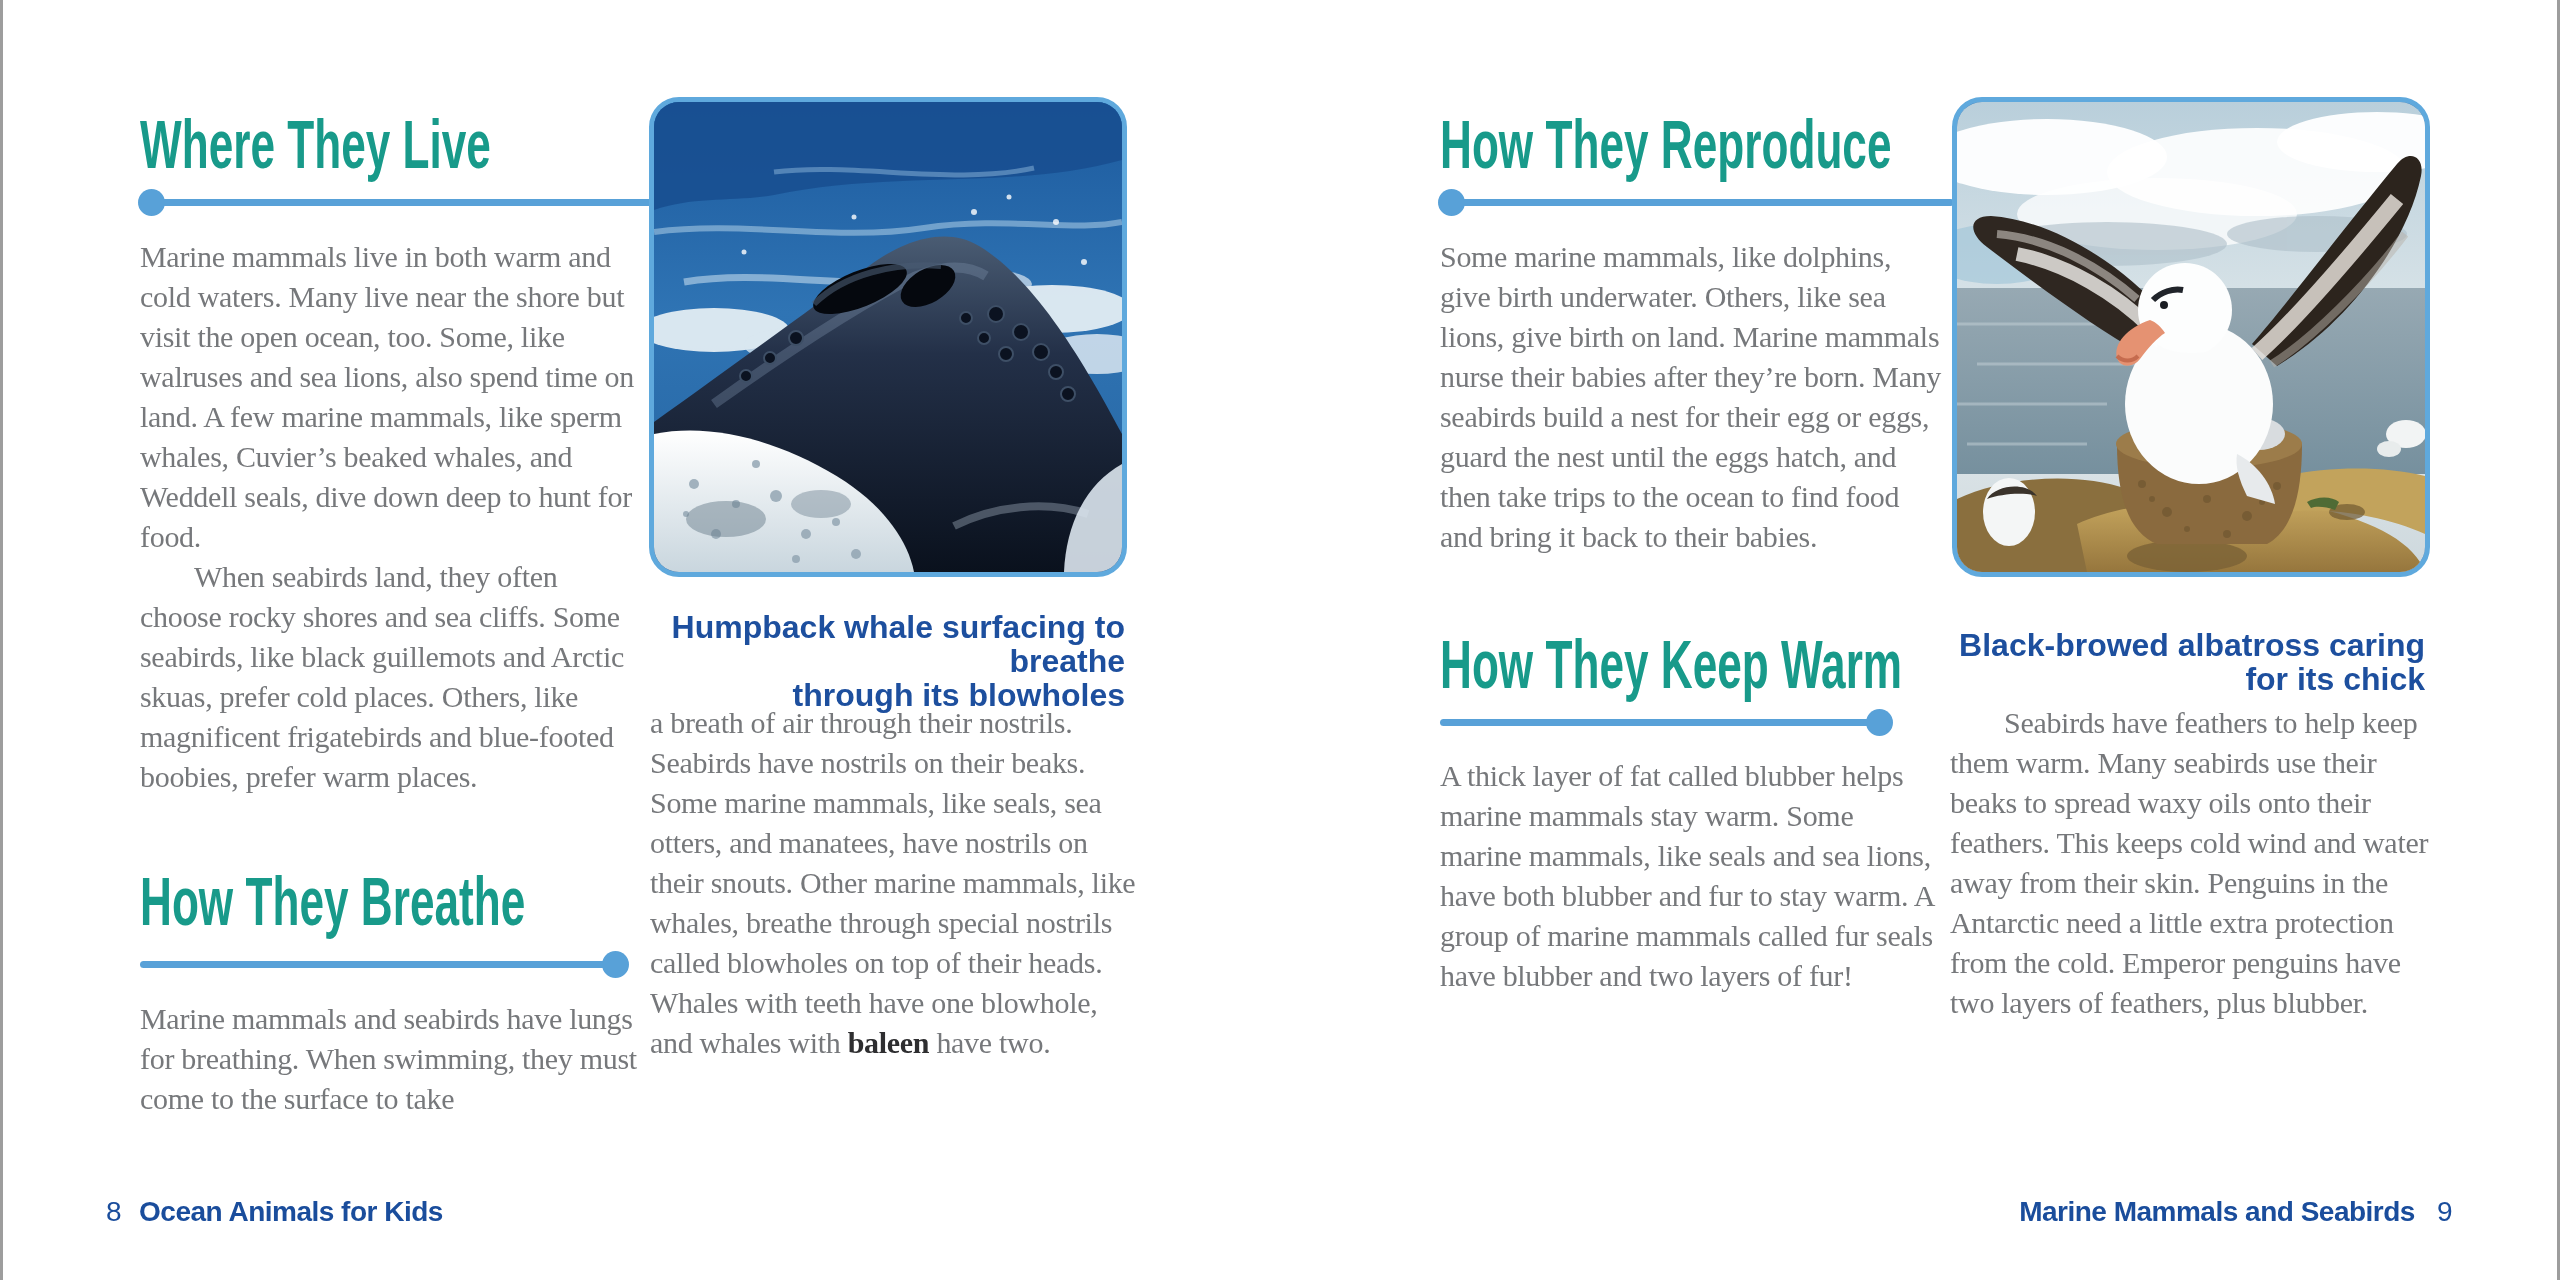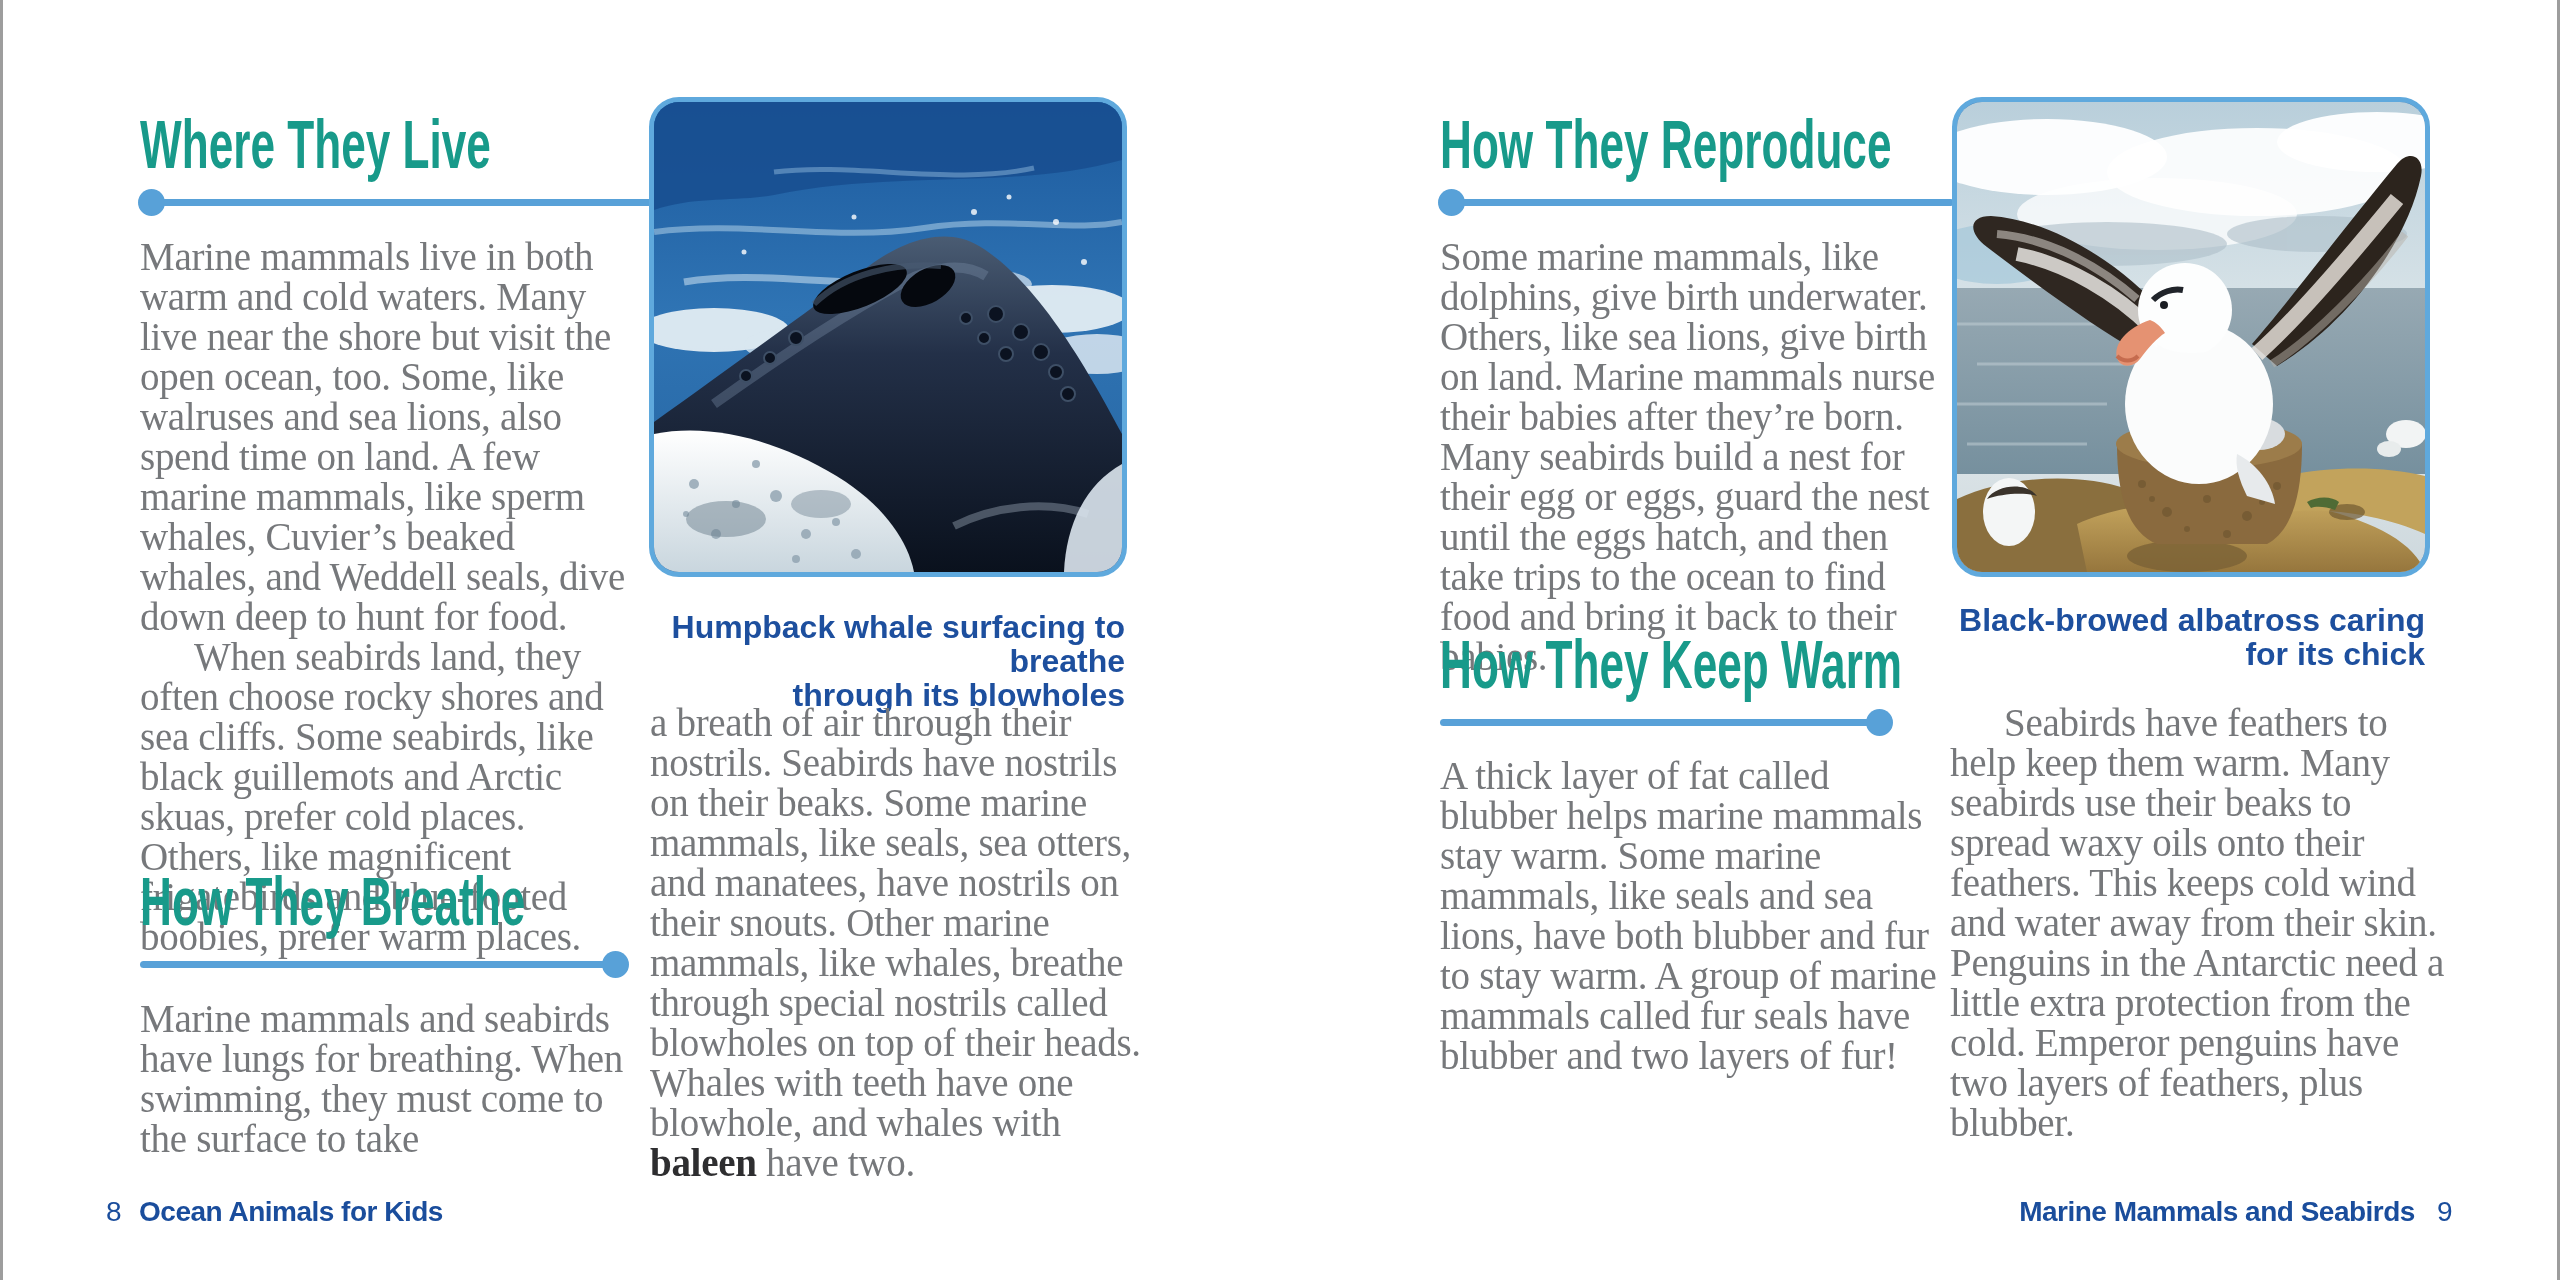--- a/index.html
+++ b/index.html
@@ -11,21 +11,21 @@
 
   .heading{position:absolute;margin:0;font-family:"Liberation Sans",sans-serif;font-weight:bold;
            font-size:69px;line-height:1.0;color:#189a8a;letter-spacing:0px;white-space:nowrap;
            transform:scaleX(0.64);transform-origin:left top;}
 
   .rule{position:absolute;height:7px;background:#58a1d8;border-radius:4px;}
   .rule .dot{position:absolute;width:27px;height:27px;border-radius:50%;background:#58a1d8;top:-10px;}
   .dot-left{left:-3px;}
   .dot-right{right:-3px;}
 
-  .body{position:absolute;font-family:"Liberation Serif",serif;font-size:39px;line-height:40px;
+  .body{position:absolute;font-family:"Liberation Serif",serif;font-size:30px;line-height:40px;
         color:#76787b;letter-spacing:-0.3px;}
   .body p{margin:0;}
   .body p.indent{text-indent:54px;}
   .body .bold{font-weight:bold;color:#2e2e30;}
   .body .ital{}
 
   .photo{position:absolute;width:478px;height:480px;box-sizing:border-box;border:5px solid #5fa9dd;
          border-radius:30px;overflow:hidden;background:#2f74b4;}
   .photo svg{display:block;width:100%;height:100%;}
 
@@ -253,21 +253,21 @@
         <path d="M280,352 C300,362 315,382 318,402 L290,394 C282,378 278,364 280,352 Z" fill="#e7eaec"></path>
         <circle cx="228" cy="208" r="47" fill="#fdfefe"></circle>
         <path d="M200,242 C215,254 255,254 270,242 L268,282 L205,282 Z" fill="#fbfcfc"></path>
         <path d="M196,198 C204,190 216,186 226,188" stroke="#20242a" stroke-width="6" fill="none"></path>
         <circle cx="207" cy="203" r="4" fill="#1a1d22"></circle>
         <path d="M193,218 C170,226 156,242 160,256 C163,266 176,266 183,257 C191,246 200,236 208,231 C204,225 199,220 193,218 Z" fill="#e59272"></path>
         <path d="M160,254 C166,260 175,260 181,254" stroke="#c56b4e" stroke-width="4" fill="none"></path>
       </svg>
     </div>
 
-    <div class="caption" style="left:1955px;top:603px;width:470px;text-align:right;">
+    <div class="caption" style="left:1955px;top:628px;width:470px;text-align:right;">
       <span>Black-browed albatross caring</span>
       <span>for its chick</span>
     </div>
 
     <div class="body" style="left:1950px;top:703px;width:495px;">
       <p class="indent">Seabirds have feathers to help keep them warm. Many seabirds use their beaks to spread waxy oils onto their feathers. This keeps cold wind and water away from their skin. Penguins in the Antarctic need a little extra protection from the cold. Emperor penguins have two layers of feathers, plus blubber.</p>
     </div>
 
     <footer class="footer footer-right" style="right:108px;top:1196px;">
       <span class="booktitle">Marine Mammals and Seabirds</span><span class="pagenum">9</span>

